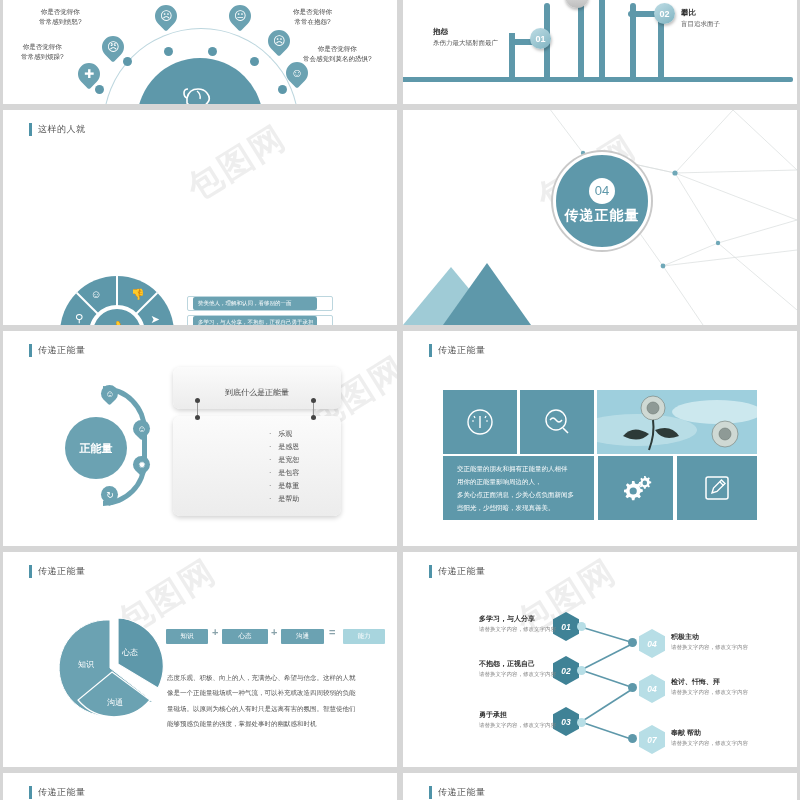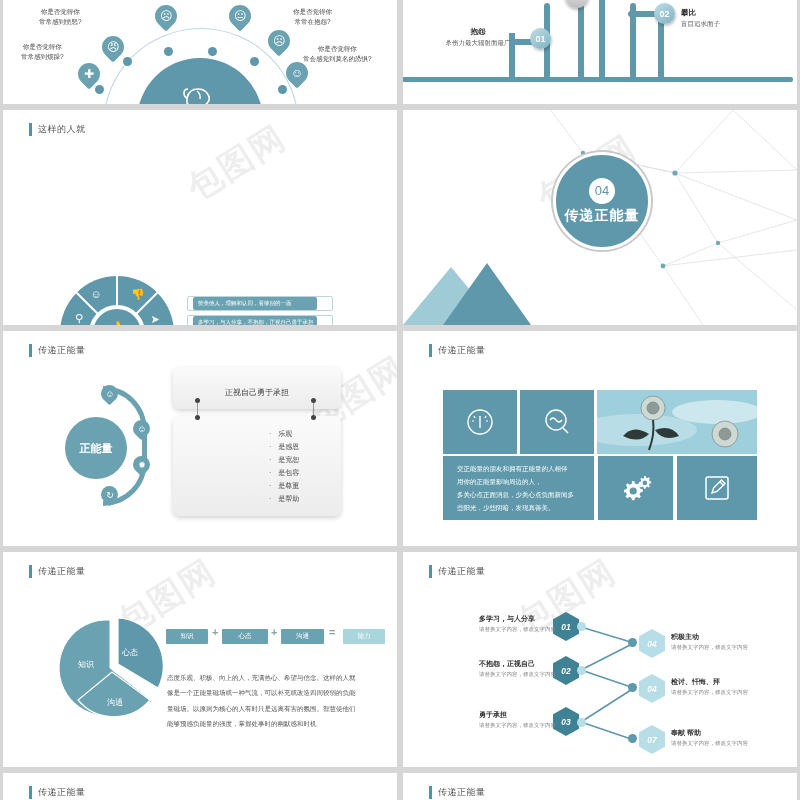--- a/index.html
+++ b/index.html
@@ -272,21 +272,21 @@
     <div style="position:absolute; left:106px; top:39px; width:34px; height:6px; background:#5e98aa; border-radius:3px;"></div>
 
     <div style="position:absolute; left:255px; bottom:27px; width:6px; height:58px; background:#5e98aa;"></div>
     <div style="position:absolute; left:225px; top:11px; width:36px; height:6px; background:#5e98aa; border-radius:3px;"></div>
 
     <div style="position:absolute; left:162px; top:-16px; width:24px;height:24px;border-radius:50%;background:linear-gradient(#eee,#bdbdbd);box-shadow:0 2px 3px rgba(0,0,0,.25);"></div>
 
     <div class="num" style="left:127px; top:28px;">01</div>
     <div class="num" style="left:251px; top:3px;">02</div>
 
-    <div style="position:absolute; left:30px; top:27px; text-align:center; width:90px;">
+    <div style="position:absolute; left:30px; top:27px; width:90px;">
       <div class="lbl-t">抱怨</div>
       <div class="lbl-s">杀伤力最大辐射面最广</div>
     </div>
     <div style="position:absolute; left:278px; top:8px;">
       <div class="lbl-t">攀比</div>
       <div class="lbl-s">盲目追求面子</div>
     </div>
   </div>
 
   <div class="slide s3">
@@ -364,21 +364,21 @@
         <span>☺</span>
       </div>
     <div class="tpin" style="left:130px; top:125px;">
         <span>✹</span>
       </div>
     <div class="tpin" style="left:98px; top:155px;">
         <span>↻</span>
       </div>
 
     <div class="card" style="left:170px; top:36px; width:168px; height:42px;">
-      <div class="cardtitle">正视自己勇于承担</div>
+      <div class="cardtitle">到底什么是正能量</div>
     </div>
     <div class="card" style="left:170px; top:85px; width:168px; height:100px;">
       <ul>
         <li>乐观</li>
         <li>是感恩</li>
         <li>是宽恕</li>
         <li>是包容</li>
         <li>是尊重</li>
         <li>是帮助</li>
       </ul>

